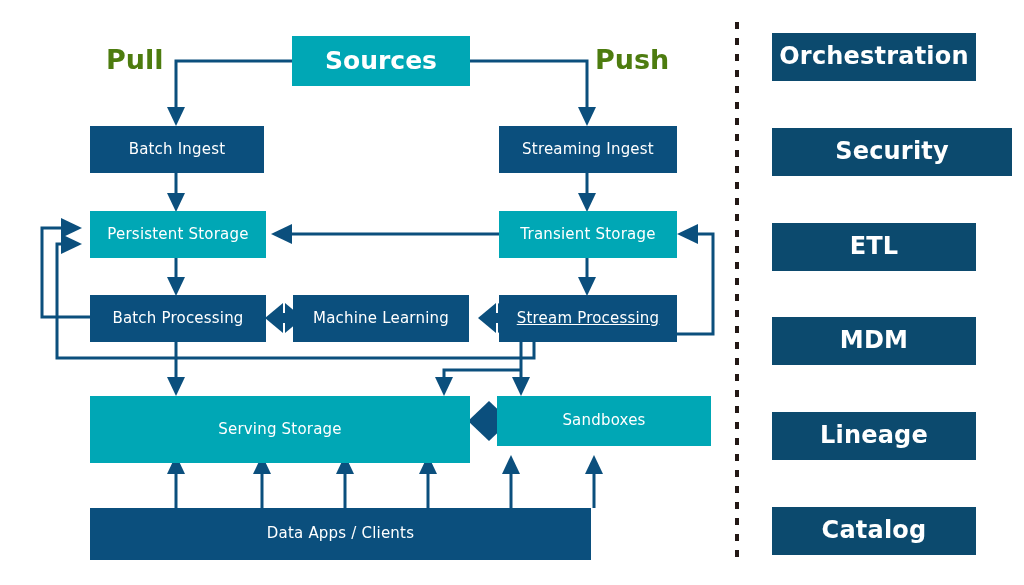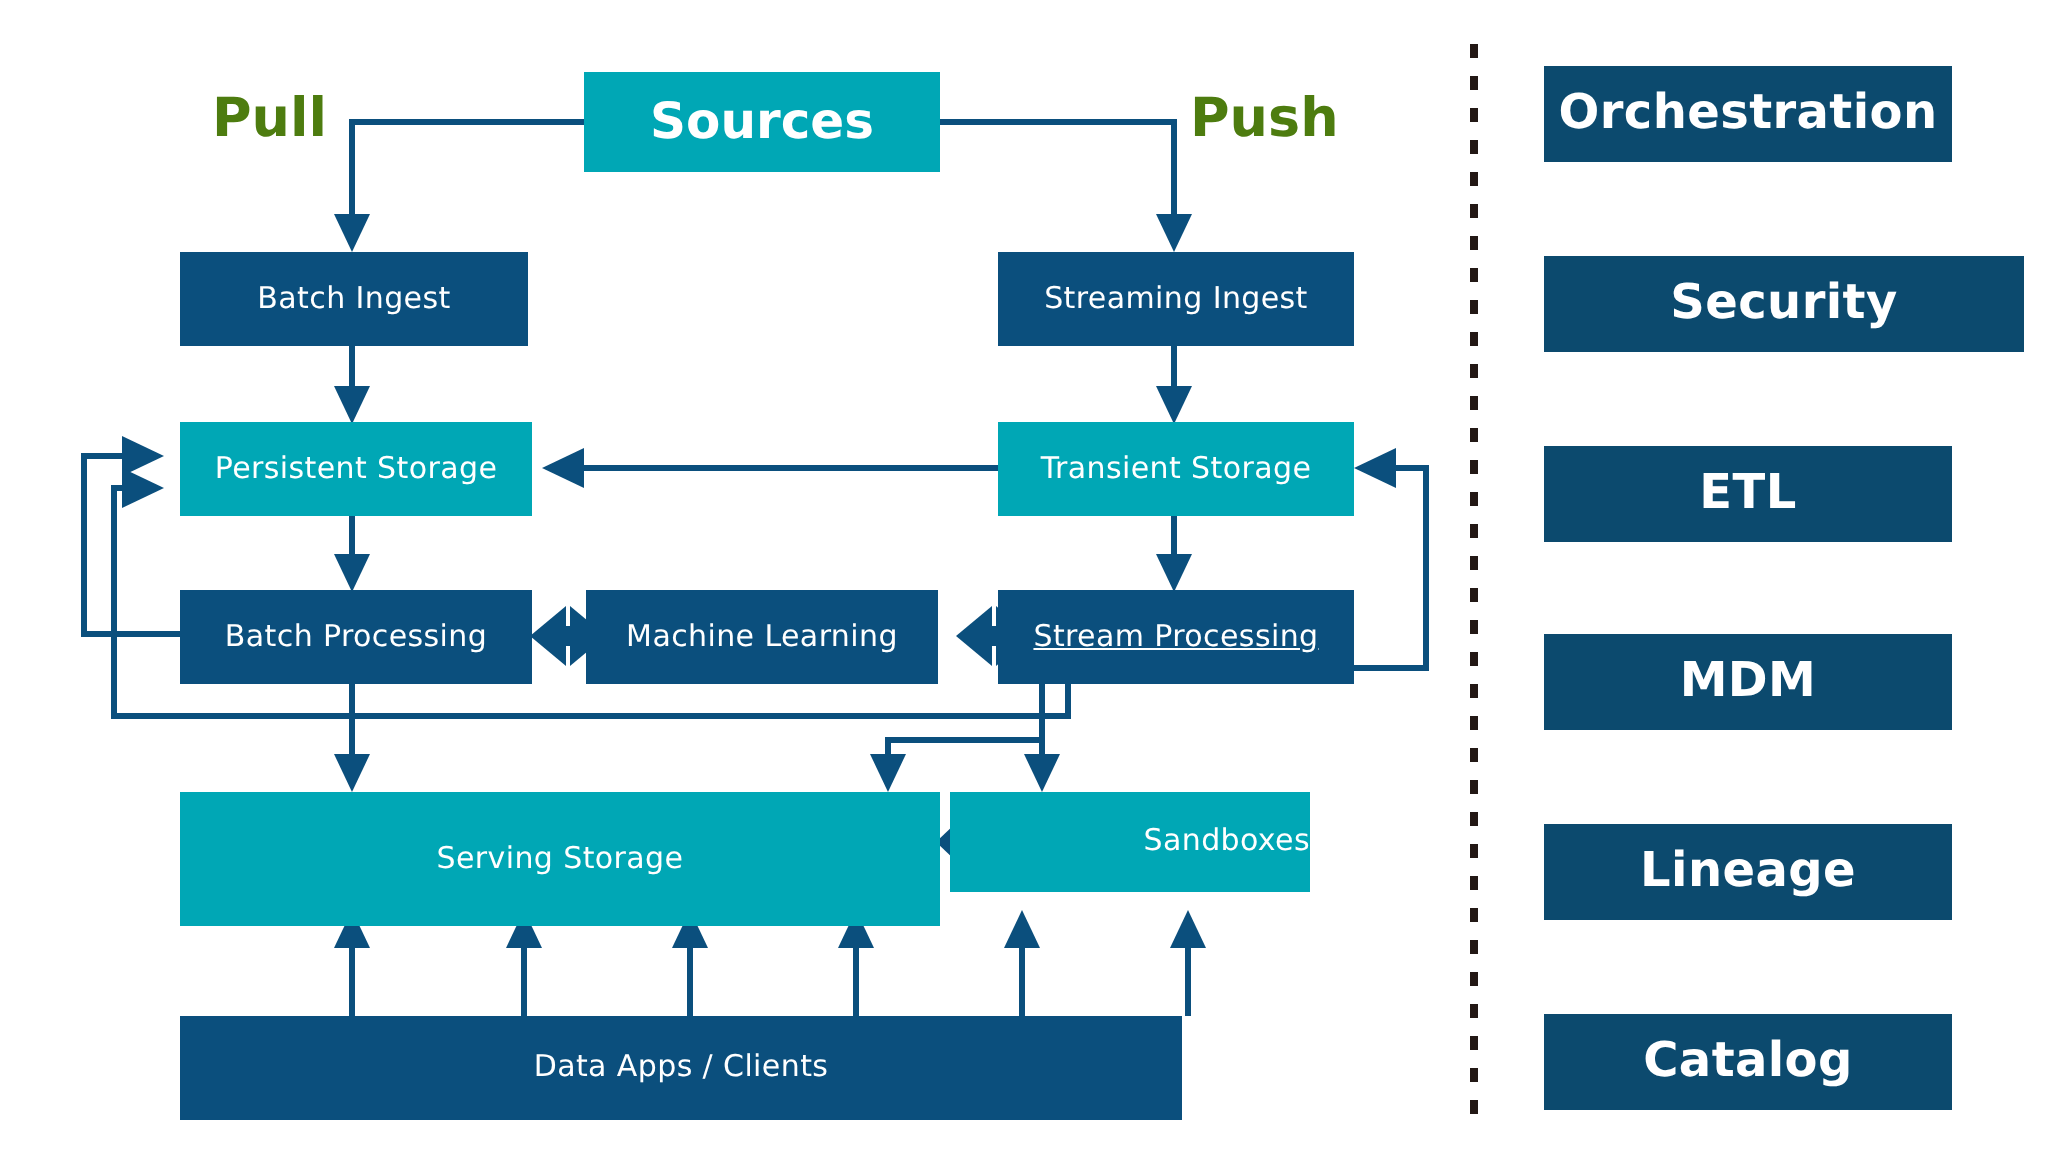--- a/index.html
+++ b/index.html
@@ -153,21 +153,21 @@
   </div>
 
   <div class="node navy lbl-reg" style="left:499px;top:295px;width:178px;height:47px;text-decoration:underline;">
     <span>Stream Processing</span>
   </div>
 
   <div class="node teal lbl-reg" style="left:90px;top:396px;width:380px;height:67px;">
     <span>Serving Storage</span>
   </div>
 
-  <div class="node teal lbl-reg" style="left:475px;top:396px;width:180px;height:50px;justify-content:flex-end;">
+  <div class="node teal lbl-reg" style="left:497px;top:396px;width:214px;height:50px;">
     <span>Sandboxes</span>
   </div>
 
   <div class="node navy lbl-reg" style="left:90px;top:508px;width:501px;height:52px;">
     <span>Data Apps / Clients</span>
   </div>
 
   <div class="node darkteal lbl-side" style="left:772px;top:33px;width:204px;height:48px;">
     <span>Orchestration</span>
   </div>

